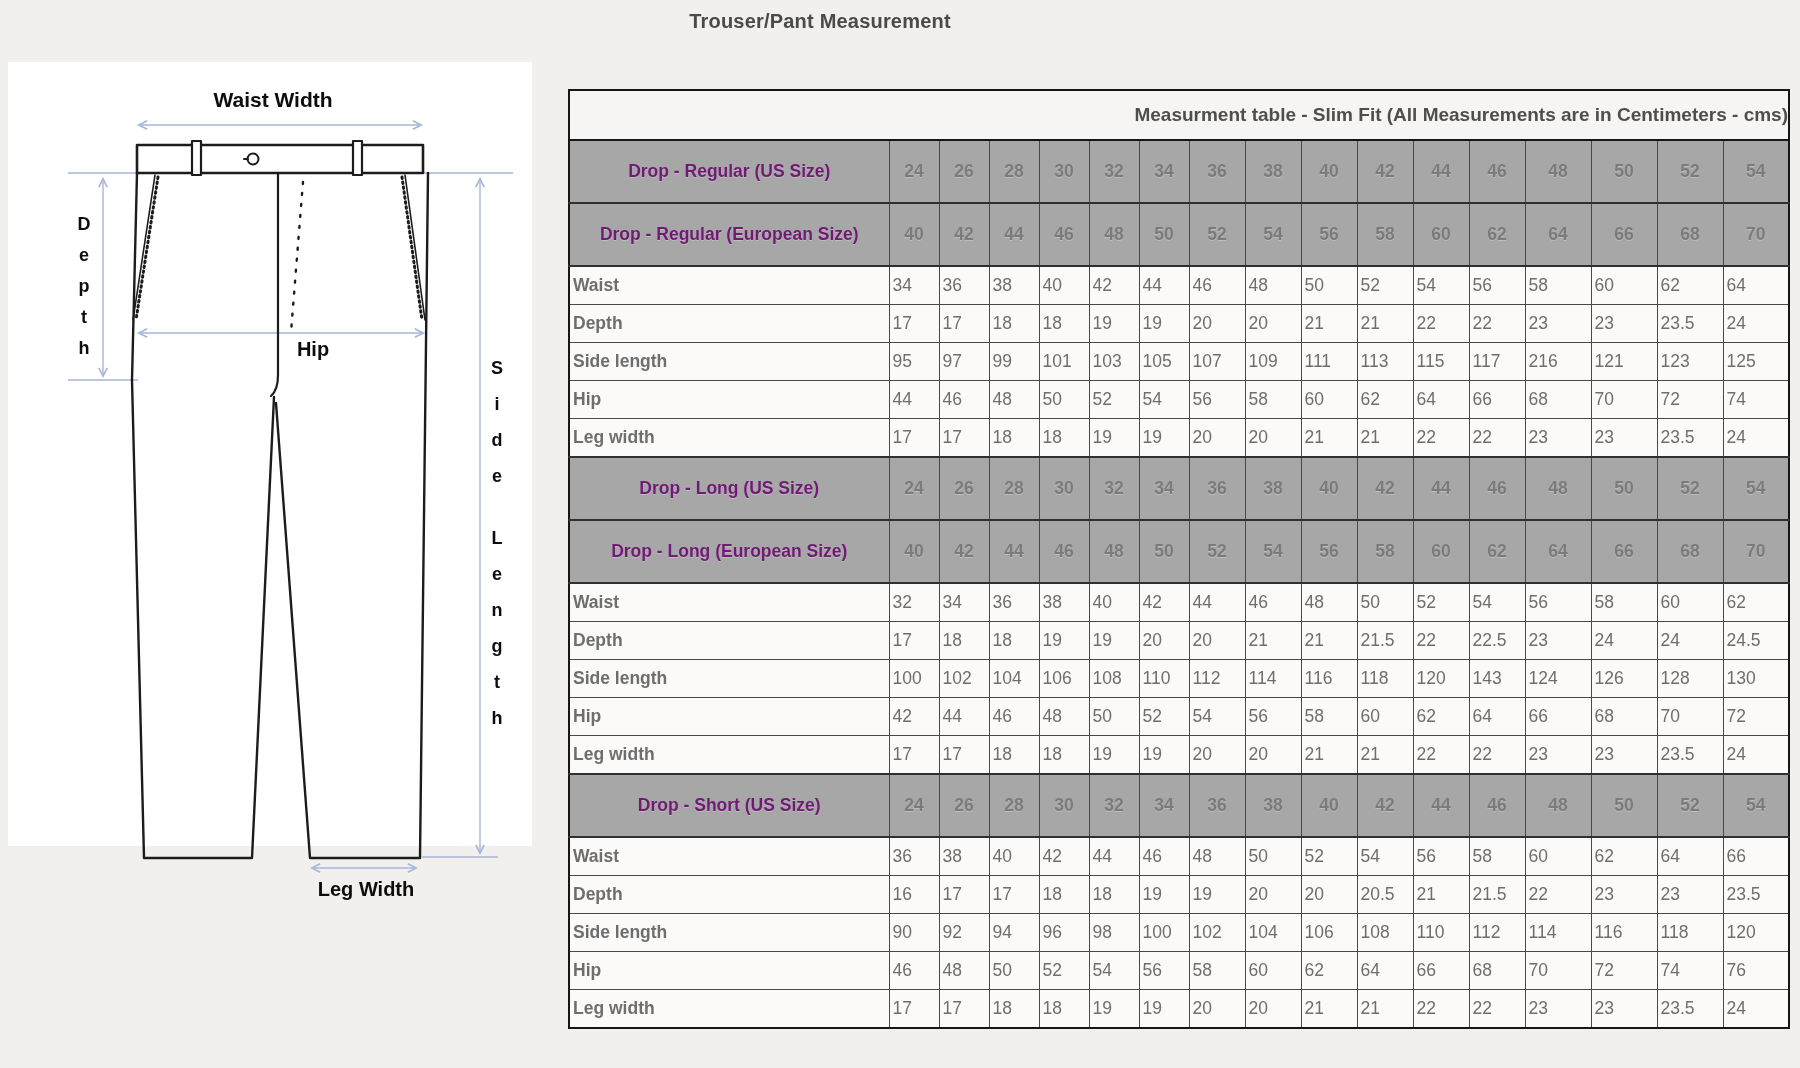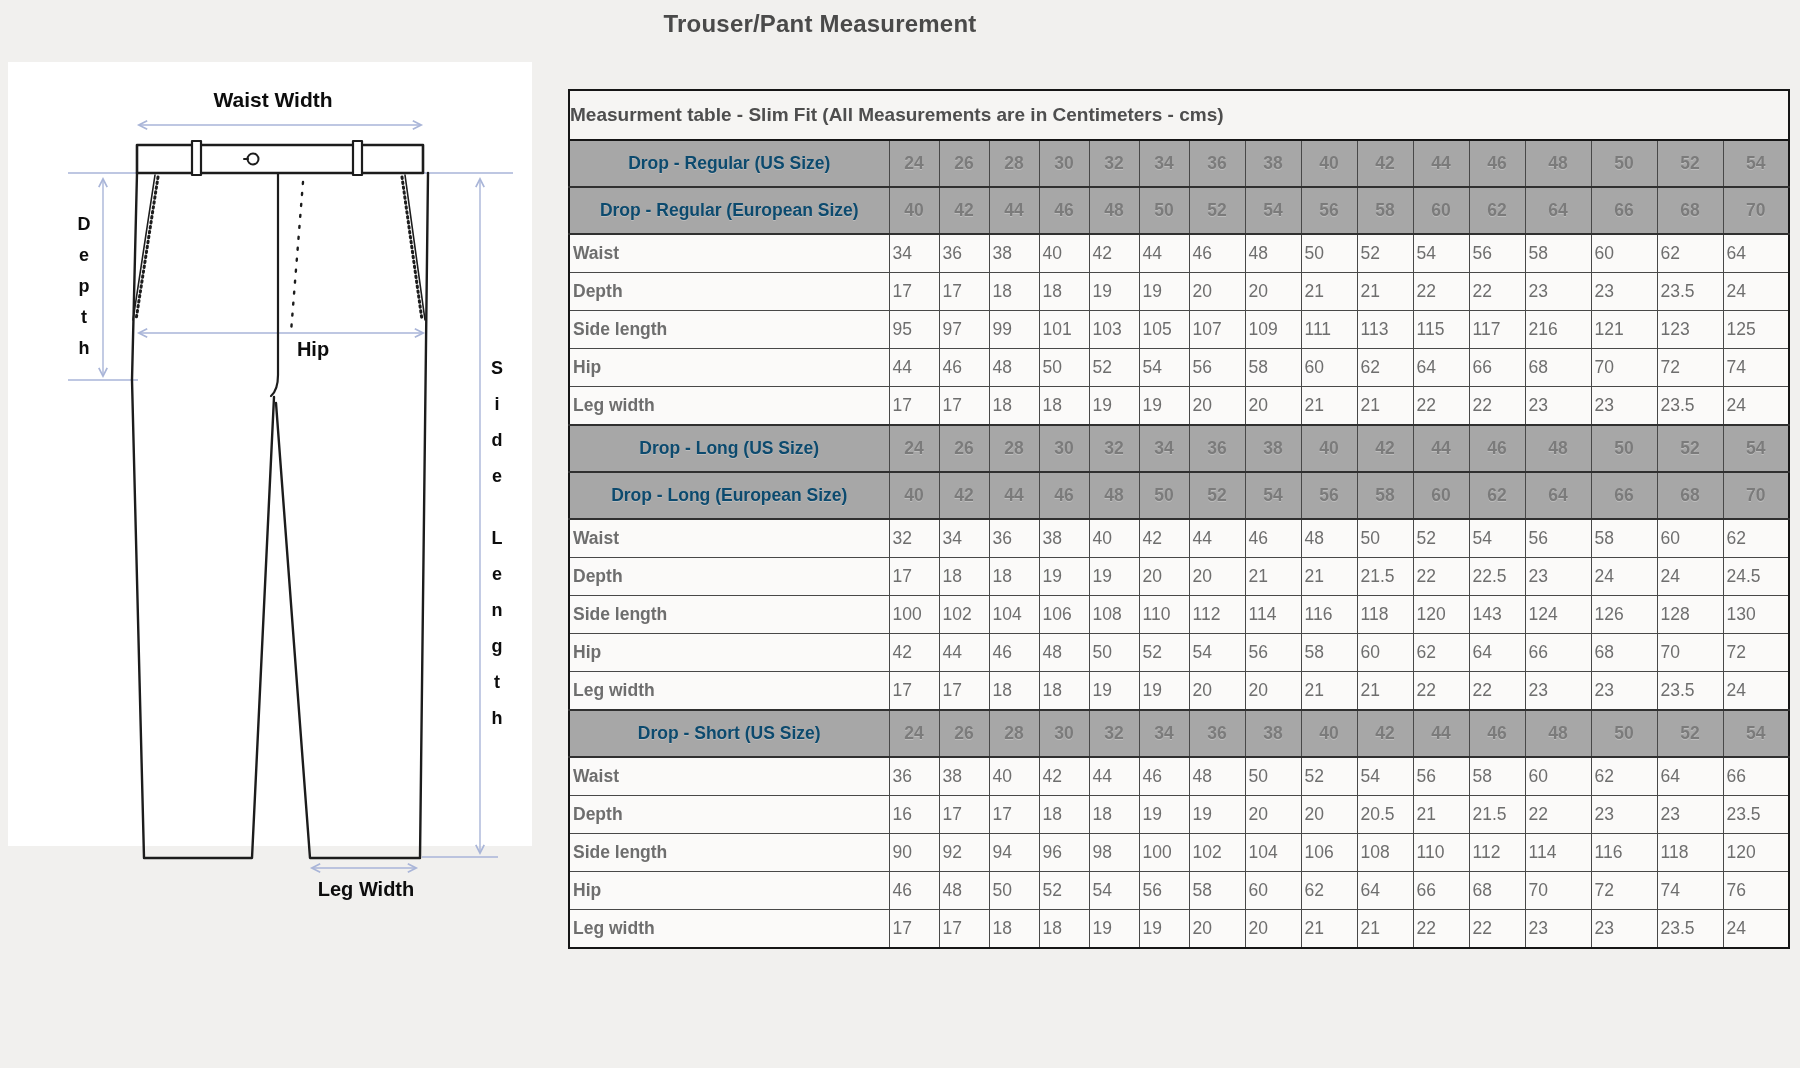--- a/index.html
+++ b/index.html
@@ -4,52 +4,52 @@
 <style>
   html,body{margin:0;padding:0;}
   body{
     width:1800px;height:1068px;position:relative;overflow:hidden;
     background:#f1f0ee;
     font-family:"Liberation Sans", sans-serif;
   }
   
   .page-title{
     position:absolute;left:0;top:10px;width:1640px;text-align:center;
-    font-size:24px;font-weight:bold;color:#4a4a4a;letter-spacing:.2px;
+    font-size:20px;font-weight:bold;color:#4a4a4a;letter-spacing:.2px;
   }
   
   .diagram-panel{
     position:absolute;left:8px;top:62px;width:524px;height:784px;
     background:#ffffff;
   }
   .diagram-panel svg{display:block;}
   .dg-label{font-family:"Liberation Sans",sans-serif;font-weight:bold;fill:#0d0d0d;}
   
   .table-wrap{position:absolute;left:568px;top:89px;}
   table.meas{
     border-collapse:collapse;table-layout:fixed;width:1220px;
     background:#fbfaf9;border:2px solid #161616;
   }
   table.meas td{
     border:1px solid #484848;height:37px;box-sizing:border-box;
     font-size:17.5px;color:#6e6e6e;white-space:nowrap;overflow:hidden;
     padding:0 0 0 3px;line-height:37px;
   }
   tr.title-row td{
-    height:48px;line-height:48px;background:#f6f5f3;text-align:left;
+    height:48px;line-height:48px;background:#f6f5f3;text-align:right;
     font-weight:bold;font-size:19px;color:#4e4e4e;
     border-bottom:2px solid #161616;padding:0;margin-top:40px;
   }
   tr.hdr-row td{
     background:#a7a7a7;color:#7b7b7b;font-weight:bold;text-align:center;
     border-top:2px solid #303030;border-bottom:2px solid #303030;
     text-shadow:0 1px 0 #bdbdbd;padding:0;
   }
   td.lbl{font-weight:bold;color:#313131;padding-left:2px;}
-  tr.hdr-row td.lbl{color:#0c4a6e;text-align:center;padding:4px;}
+  tr.hdr-row td.lbl{color:#701a75;text-align:center;padding:12px;}
 </style>
 </head>
 <body>
 
 <div class="page-title">Trouser/Pant Measurement</div>
 
 <div class="diagram-panel">
   <svg width="524" height="1006" viewBox="0 0 524 1006">
     <defs>
       <marker id="ah-e" markerWidth="12" markerHeight="12" refX="7" refY="4" orient="auto" markerUnits="userSpaceOnUse" viewBox="0 0 10 8">

